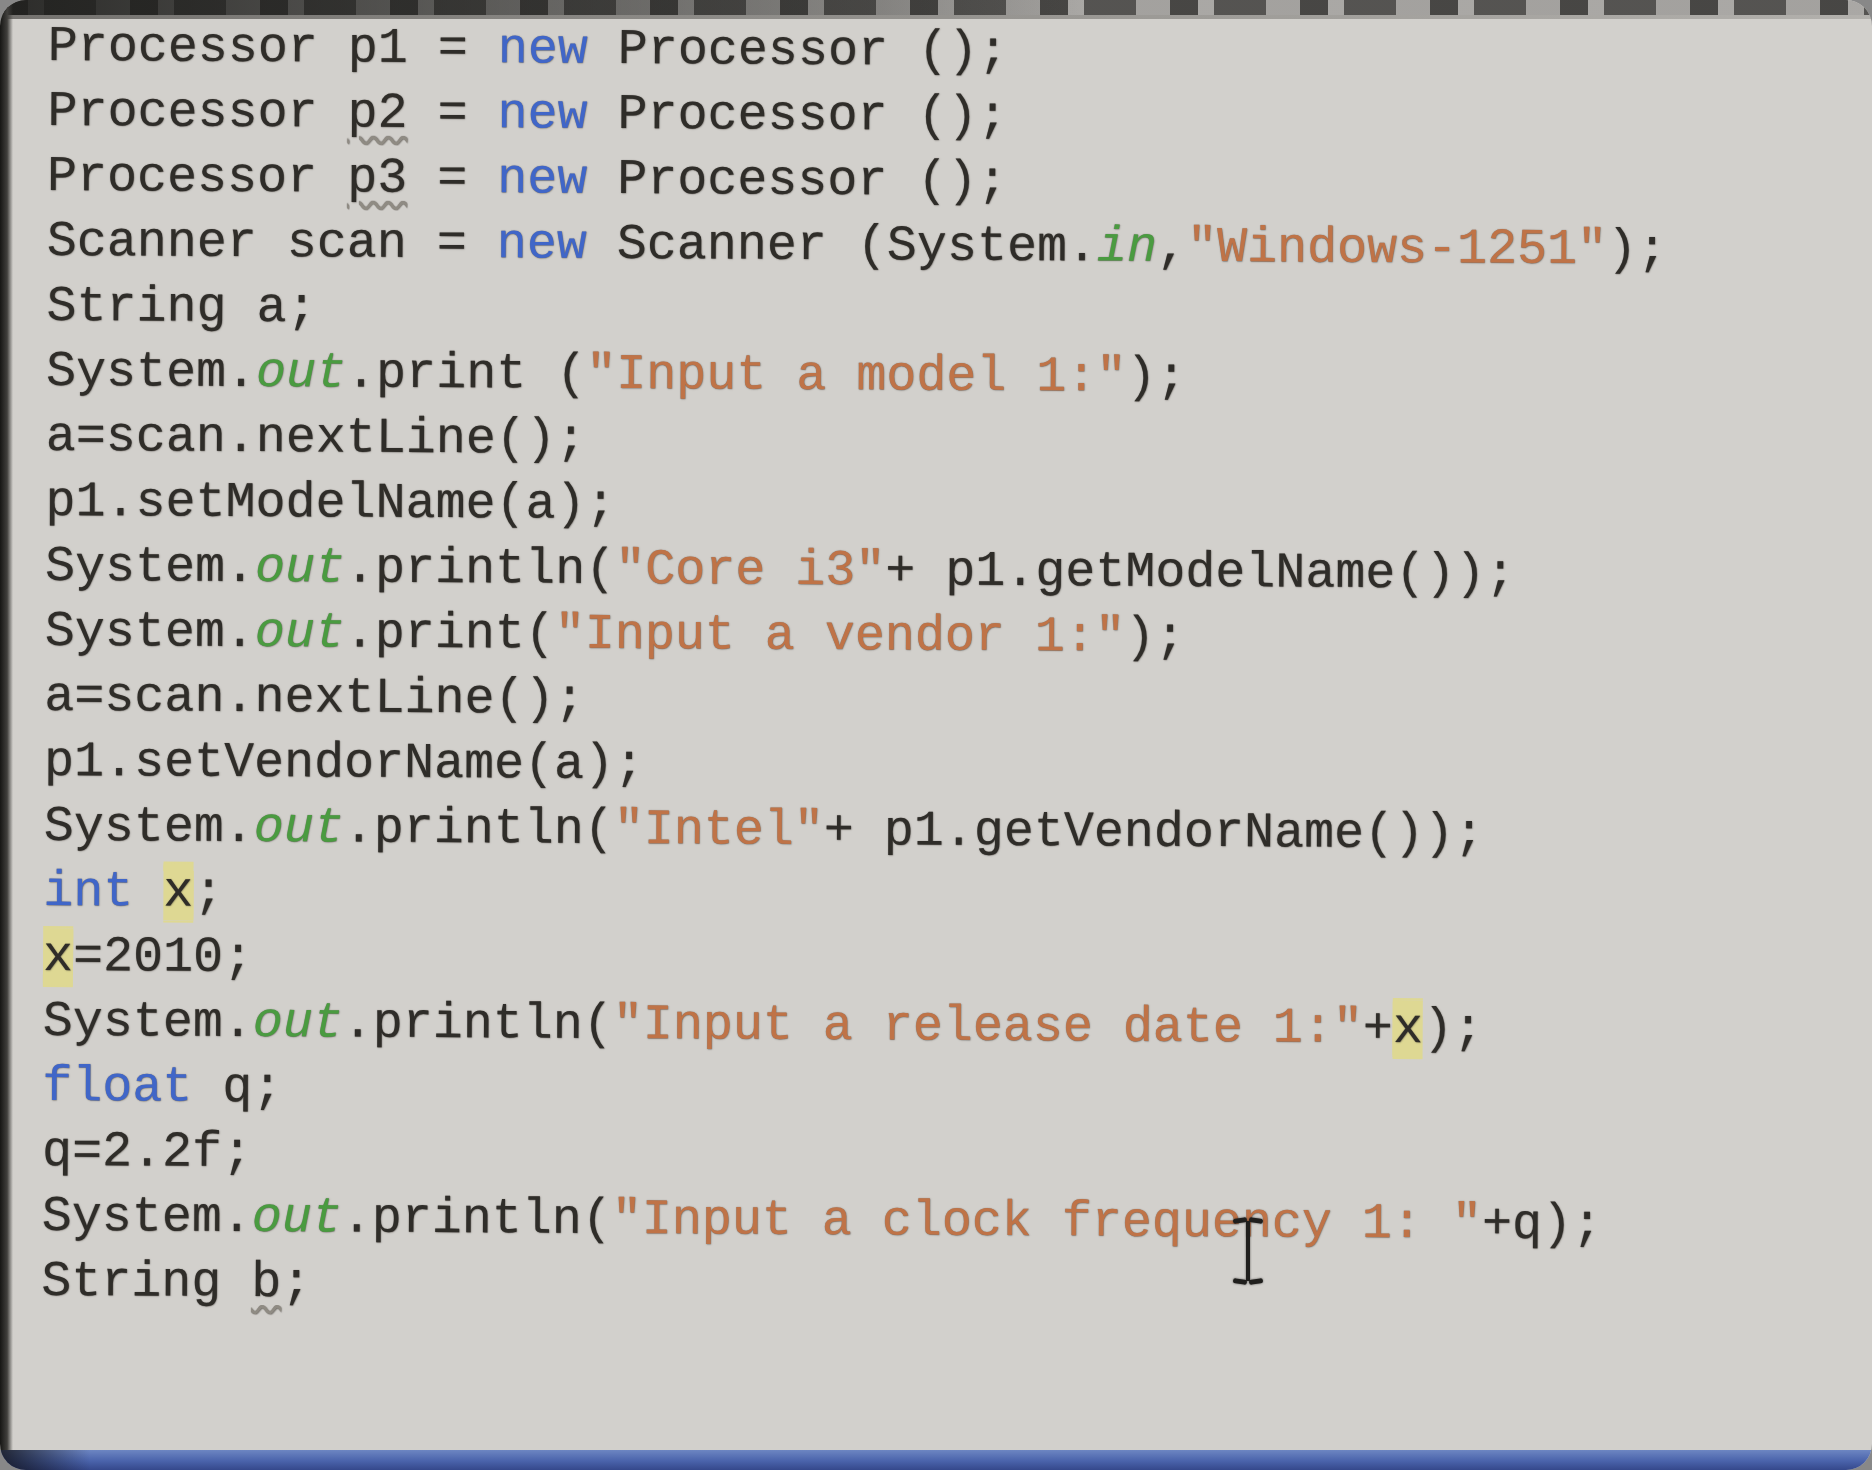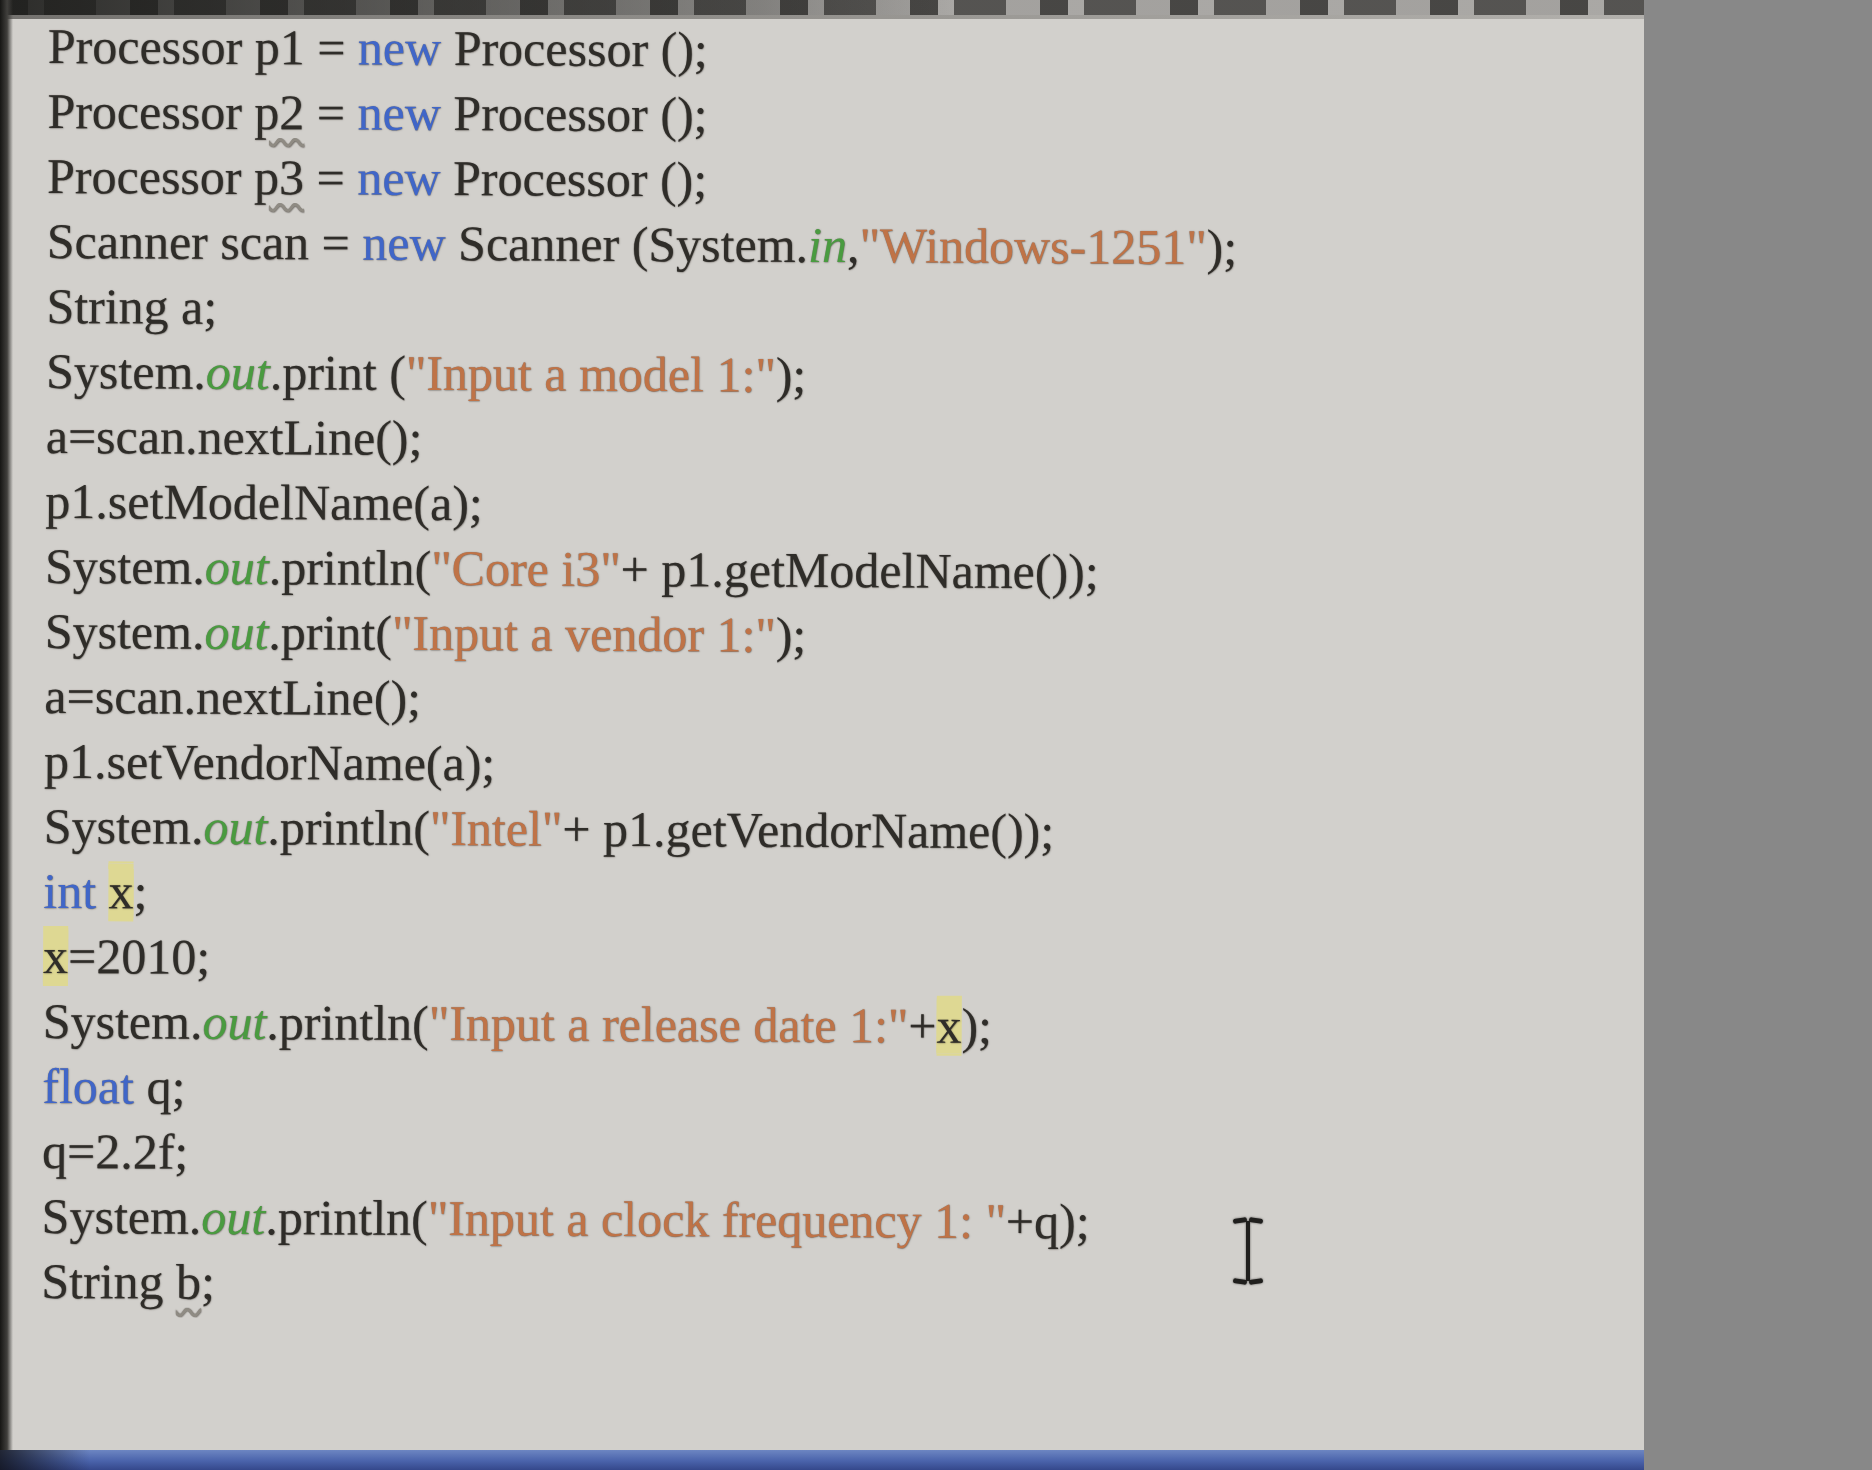--- a/index.html
+++ b/index.html
@@ -1,24 +1,25 @@
 <!DOCTYPE html>
 <html style="--txt: #2f2d29; --kw: #4066c8; --field: #4a9b40; --str: #bf7347; --hl: #ded893; --wavy: #8f8b83;"><head>
 <meta charset="utf-8">
 <style>
   html,body{margin:0;padding:0;background:#888;}
   .photo{
-    position:relative;width:1644px;height:1470px;overflow:hidden;
-    font-family:Liberation Serif, serif;
+    position:relative;width:1872px;height:1470px;overflow:hidden;
+    font-family:Liberation Mono, monospace;
     background:
       radial-gradient(135% 115% at 42% 42%, rgba(255,255,255,0.10) 0%, rgba(0,0,0,0) 55%, rgba(0,0,0,0.11) 96%),
       repeating-linear-gradient(90deg, rgba(120,118,113,0.10) 0 1px, rgba(255,255,255,0.08) 1px 2px, rgba(120,118,113,0.05) 2px 3px),
       repeating-linear-gradient(0deg, rgba(105,103,99,0.09) 0 1px, rgba(255,255,255,0.05) 1px 3px),
       linear-gradient(97deg,#dcd9d4 0%,#d6d3cf 40%,#cecccা 70%,#c7c6c5 100%);
     background-color:#d2d0cc;
+    border-radius:26px;
   }
   
   .top-strip{
     position:absolute;left:0;top:0;right:0;height:15px;
     background:
       repeating-linear-gradient(90deg, rgba(52,51,49,0.85) 0 28px, rgba(52,51,49,0.1) 28px 44px,
         rgba(52,51,49,0.75) 44px 96px, rgba(52,51,49,0.15) 96px 130px),
       #b7b5b2;
   }
   .top-strip::before{ 

